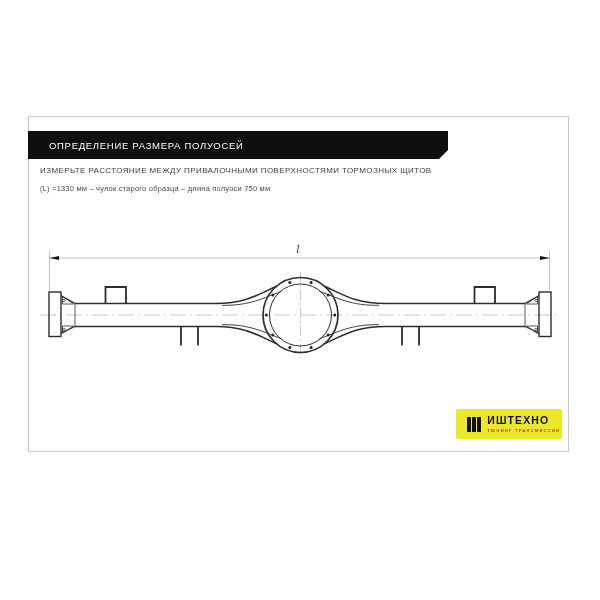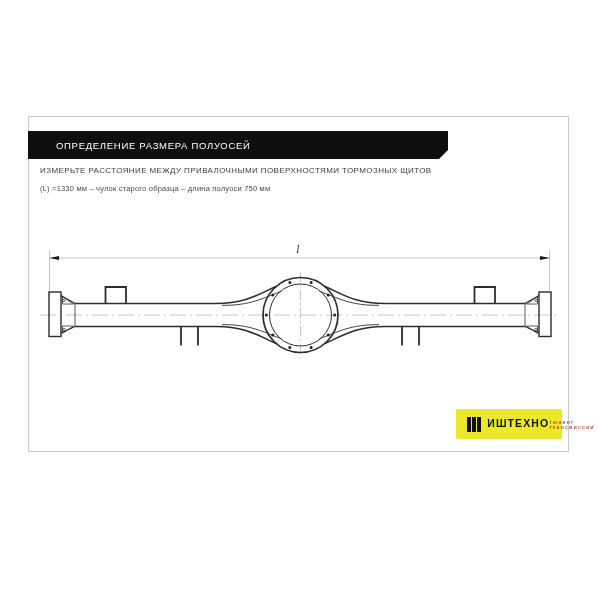--- a/index.html
+++ b/index.html
@@ -7,21 +7,21 @@
   .page { position:relative; width:600px; height:600px; background:#ffffff; overflow:hidden; }
 
   .frame {
     position:absolute; left:28px; top:116px; width:541px; height:336px;
     border:1px solid #c9c9c9; background:#ffffff;
   }
 
   .header-bar {
     position:absolute; left:28px; top:131px; width:420px; height:28px;
     background:#0f0f0f; color:#ffffff;
-    display:flex; align-items:center; padding-left:28px;
+    display:flex; align-items:center; padding-left:21px;
     font-size:9.5px; letter-spacing:0.7px; font-weight:400;
     clip-path: polygon(0 0, 100% 0, 100% calc(100% - 9px), calc(100% - 9px) 100%, 0 100%);
   }
 
   .subtitle {
     position:absolute; left:40px; top:166px; width:420px;
     font-size:8px; letter-spacing:0.4px; color:#3d3d3d; font-weight:400;
   }
   .measure-line { position:absolute; left:40px; width:420px; font-size:7.5px; letter-spacing:0.2px; color:#4a4a4a; }
   .measure-line.l1 { top:184px; }
@@ -29,21 +29,21 @@
 
   svg.drawing { position:absolute; left:0; top:0; width:600px; height:600px; pointer-events:none; }
 
   .logo {
     position:absolute; left:456px; top:409px; width:106px; height:30px;
     background:#ece72b; border-radius:2px;
     display:flex; align-items:center; padding-left:11px;
   }
   .logo-bars { display:flex; align-items:center; height:15px; }
   .logo-bars span { display:block; width:3.5px; height:15px; background:#111; margin-right:1.6px; }
-  .logo-textcol { margin-left:5px; display:flex; flex-direction:row; justify-content:center; }
+  .logo-textcol { margin-left:5px; display:flex; flex-direction:column; justify-content:center; }
   .logo-brand { font-size:10.5px; font-weight:800; letter-spacing:1.1px; color:#111; line-height:11px; }
   .logo-tagline { font-size:4px; letter-spacing:1.3px; color:#b0452f; font-weight:700; margin-top:1.5px; }
 </style>
 </head>
 <body>
 
 <div class="page">
 
   <div class="frame"></div>
 

